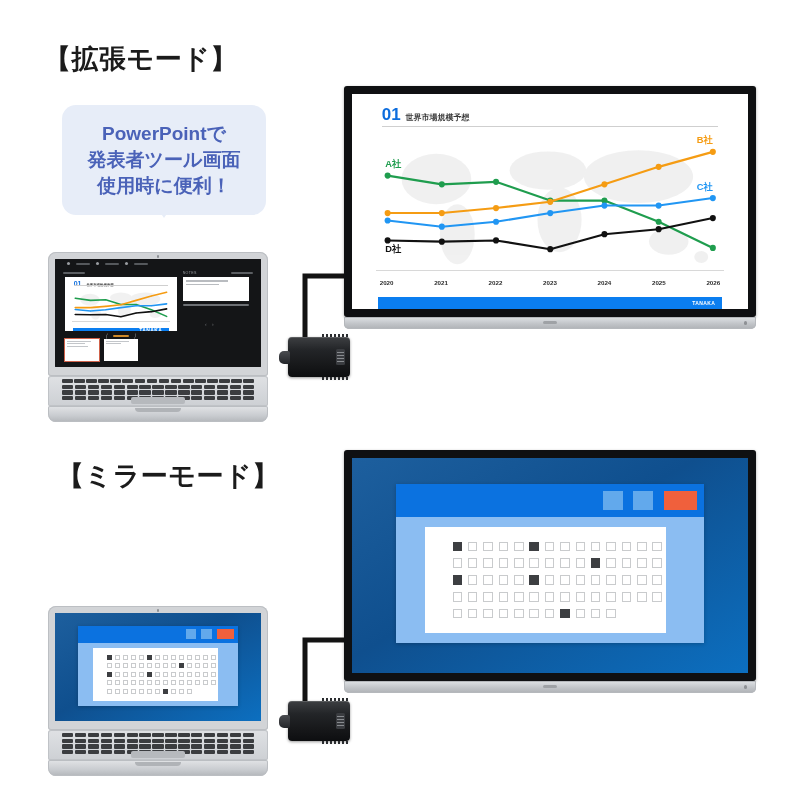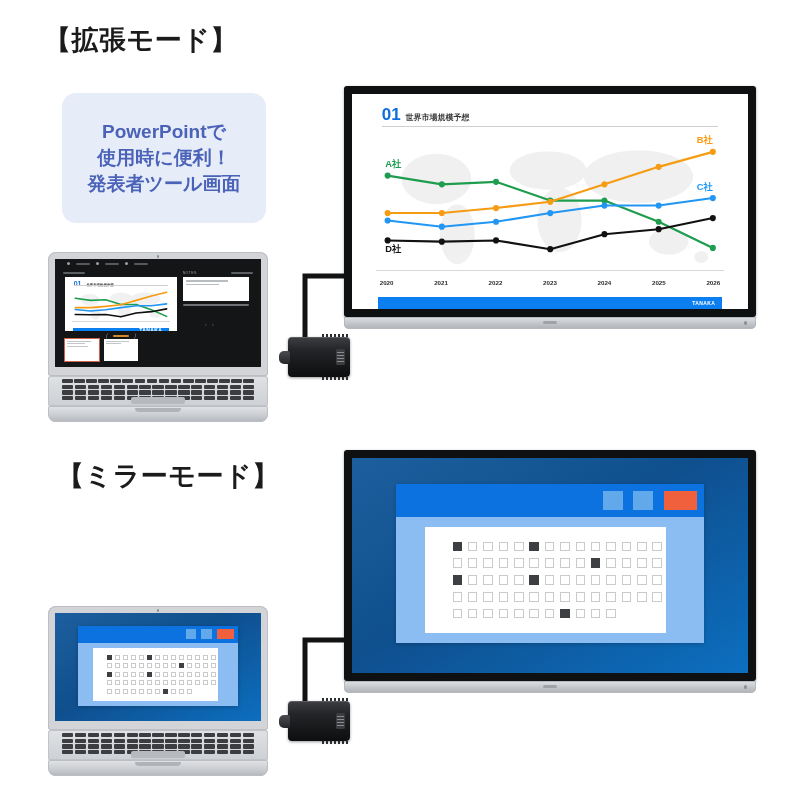--- a/index.html
+++ b/index.html
@@ -13,28 +13,28 @@
 
   
   .mode-heading {
     position: absolute;
     font-size: 27px;
     font-weight: 700;
     color: #1b1b1b;
     letter-spacing: 0.5px;
     white-space: nowrap;
   }
-  #heading-extend { left: 44px; top: 22px; }
+  #heading-extend { left: 44px; top: 41px; }
   #heading-mirror { left: 44px; top: 458px; margin-left: 13px; }
 
   
   .bubble {
     position: absolute;
-    left: 62px; top: 93px;
-    width: 204px; height: 130px;
+    left: 62px; top: 105px;
+    width: 204px; height: 110px;
     background: #e7edf8;
     border-radius: 14px;
     display: flex;
     flex-direction: column;
     align-items: center;
     justify-content: center;
     gap: 2px;
   }
   .bubble-line {
     font-size: 19px;
@@ -287,22 +287,22 @@
 </style>
 </head>
 <body>
 
 <div class="page">
 
   <h2 class="mode-heading" id="heading-extend">【拡張モード】</h2>
 
   <div class="bubble">
     <div class="bubble-line">PowerPointで</div>
+    <div class="bubble-line">発表者ツール画面</div>
     <div class="bubble-line">使用時に便利！</div>
-    <div class="bubble-line">発表者ツール画面</div>
   </div>
   <div class="bubble-tail"></div>
 
   <div class="laptop" style="left:48px; top:252px; width:220px;">
     <div class="lid">
       <div class="cam"></div>
       <div class="screen" style="height:108px;">
 
         <div class="pv">
           <div class="pv-topbar">

